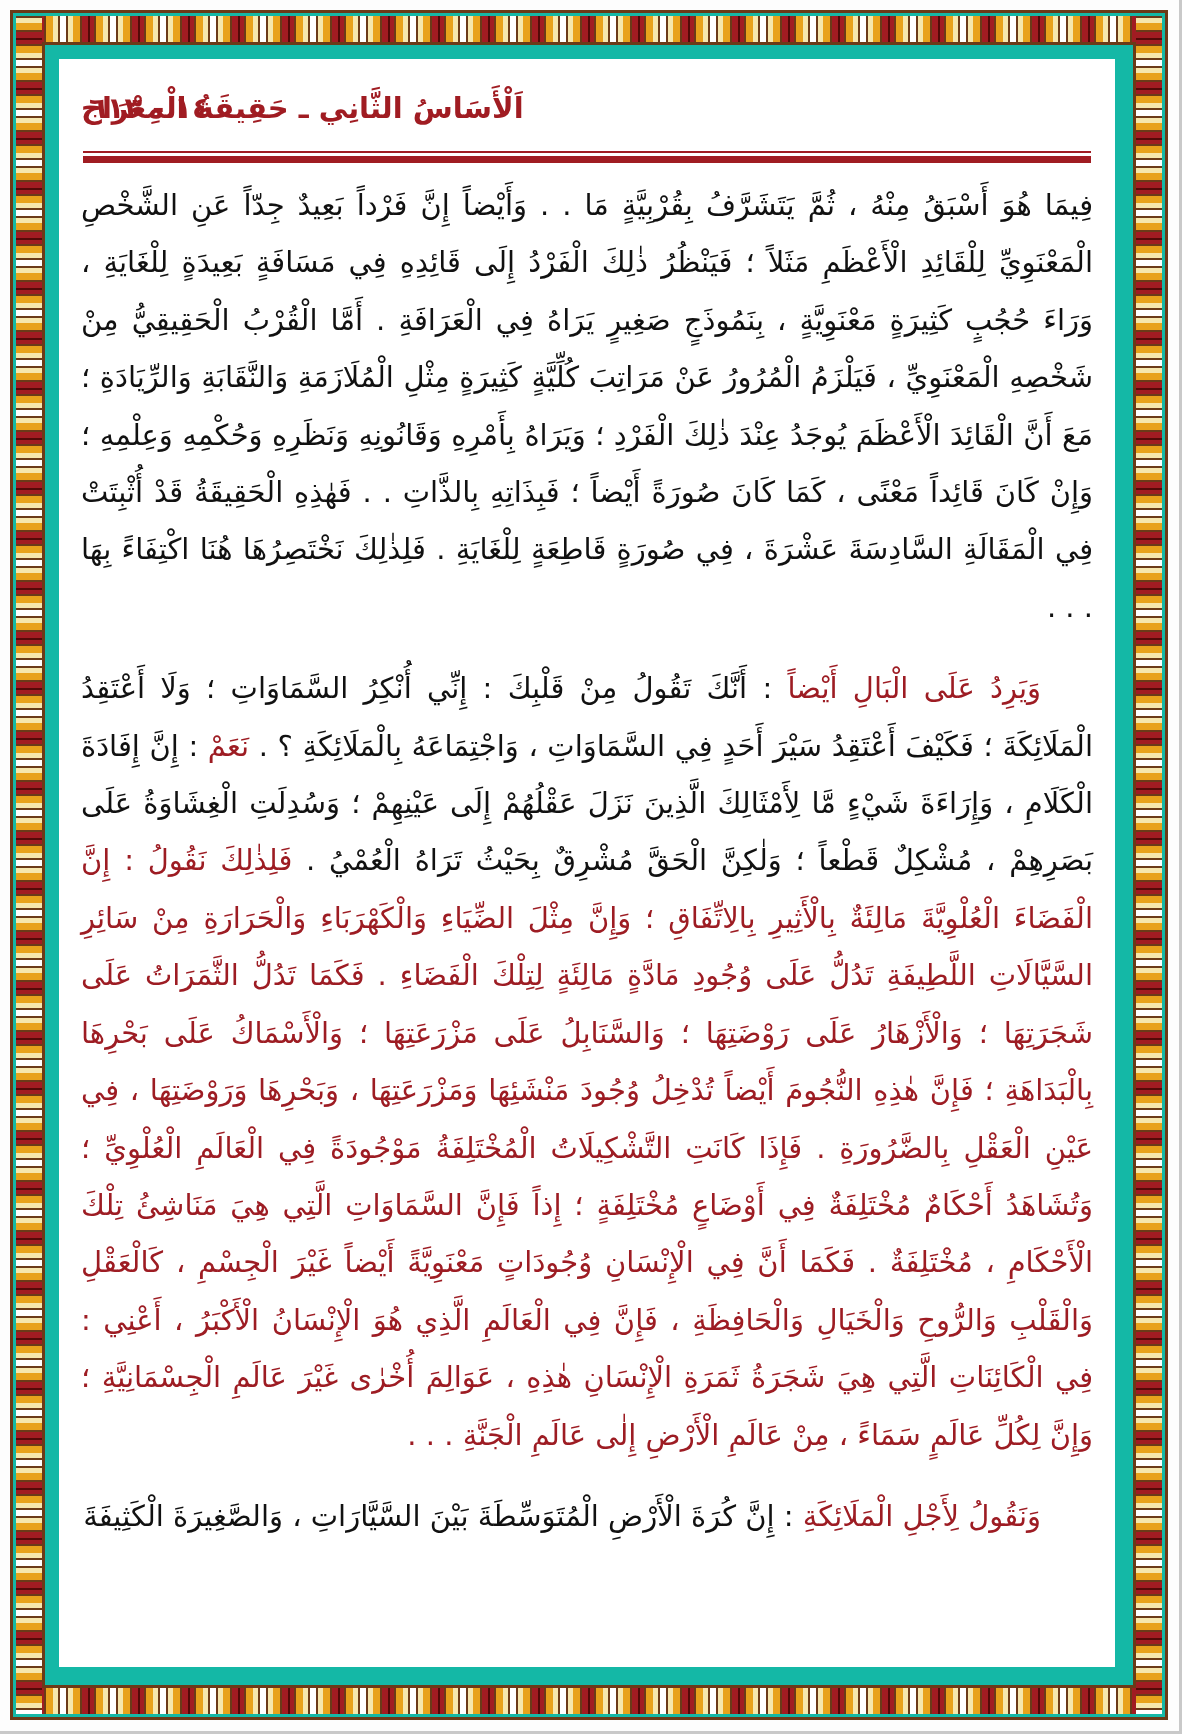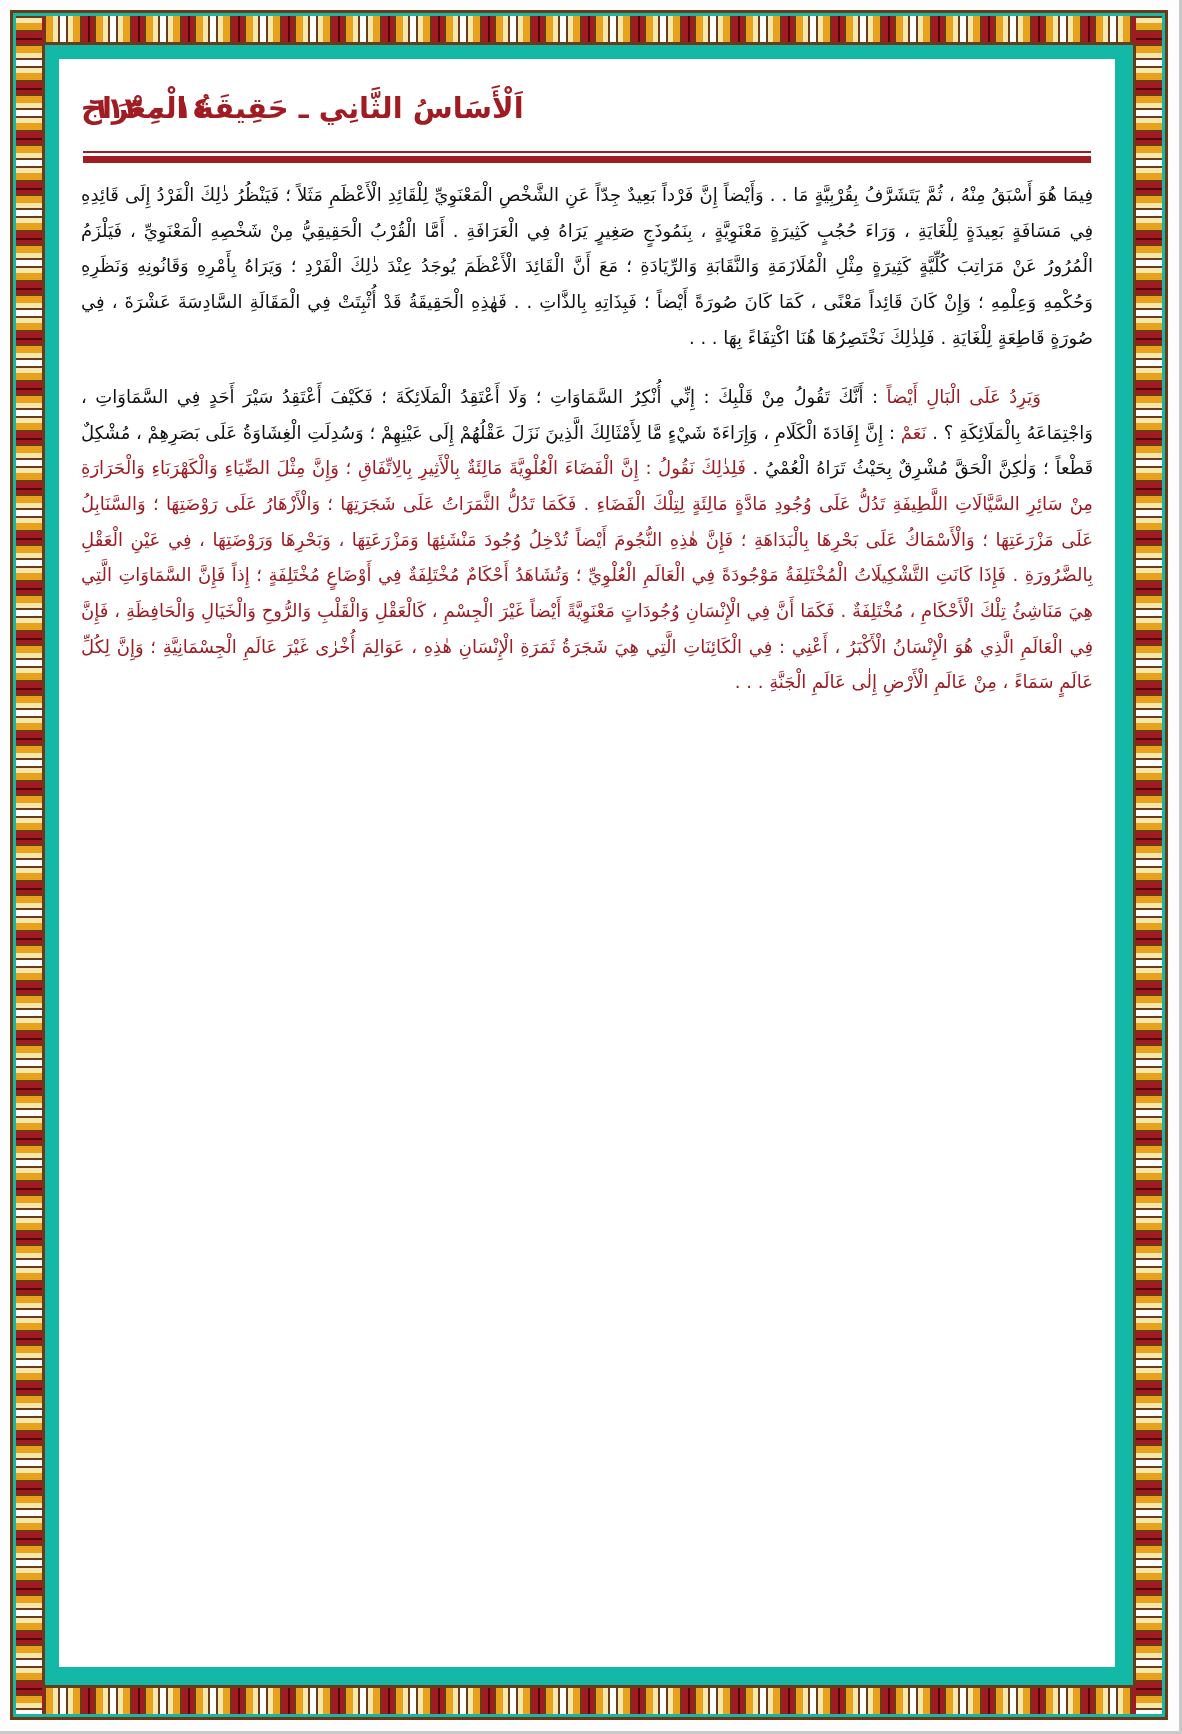--- a/index.html
+++ b/index.html
@@ -161,21 +161,21 @@
   .rule-thick {
     height: 7px;
     background: #a01c22;
   }
 
   
   .body {
     direction: rtl;
     text-align: justify;
     text-align-last: right;
-    font-size: 18px;
+    font-size: 29px;
     line-height: 1.98;
     color: #111111;
     margin-top: 14px;
     font-family: "DejaVu Sans", "Liberation Sans", sans-serif;
   }
   .para {
     margin: 0 0 24px 0;
     text-align: justify;
     text-align-last: right;
   }
@@ -219,18 +219,21 @@
       </div>
 
       <div class="body">
 
         <p class="para">فِيمَا هُوَ أَسْبَقُ مِنْهُ ، ثُمَّ يَتَشَرَّفُ بِقُرْبِيَّةٍ مَا . . وَأَيْضاً إِنَّ فَرْداً بَعِيدٌ جِدّاً عَنِ الشَّخْصِ الْمَعْنَوِيِّ لِلْقَائِدِ الْأَعْظَمِ مَثَلاً ؛ فَيَنْظُرُ ذٰلِكَ الْفَرْدُ إِلَى قَائِدِهِ فِي مَسَافَةٍ بَعِيدَةٍ لِلْغَايَةِ ، وَرَاءَ حُجُبٍ كَثِيرَةٍ مَعْنَوِيَّةٍ ، بِنَمُوذَجٍ صَغِيرٍ يَرَاهُ فِي الْعَرَافَةِ . أَمَّا الْقُرْبُ الْحَقِيقِيُّ مِنْ شَخْصِهِ الْمَعْنَوِيِّ ، فَيَلْزَمُ الْمُرُورُ عَنْ مَرَاتِبَ كُلِّيَّةٍ كَثِيرَةٍ مِثْلِ الْمُلَازَمَةِ وَالنَّقَابَةِ وَالرِّيَادَةِ ؛ مَعَ أَنَّ الْقَائِدَ الْأَعْظَمَ يُوجَدُ عِنْدَ ذٰلِكَ الْفَرْدِ ؛ وَيَرَاهُ بِأَمْرِهِ وَقَانُونِهِ وَنَظَرِهِ وَحُكْمِهِ وَعِلْمِهِ ؛ وَإِنْ كَانَ قَائِداً مَعْنًى ، كَمَا كَانَ صُورَةً أَيْضاً ؛ فَبِذَاتِهِ بِالذَّاتِ . . فَهٰذِهِ الْحَقِيقَةُ قَدْ أُثْبِتَتْ فِي الْمَقَالَةِ السَّادِسَةَ عَشْرَةَ ، فِي صُورَةٍ قَاطِعَةٍ لِلْغَايَةِ . فَلِذٰلِكَ نَخْتَصِرُهَا هُنَا اكْتِفَاءً بِهَا . . .</p>
 
         <p class="para indent">
           <span class="red-bold">وَيَرِدُ عَلَى الْبَالِ أَيْضاً</span><span> : أَنَّكَ تَقُولُ مِنْ قَلْبِكَ : إِنِّي أُنْكِرُ السَّمَاوَاتِ ؛ وَلَا أَعْتَقِدُ الْمَلَائِكَةَ ؛ فَكَيْفَ أَعْتَقِدُ سَيْرَ أَحَدٍ فِي السَّمَاوَاتِ ، وَاجْتِمَاعَهُ بِالْمَلَائِكَةِ ؟ . </span><span class="red-bold">نَعَمْ</span><span> : إِنَّ إِفَادَةَ الْكَلَامِ ، وَإِرَاءَةَ شَيْءٍ مَّا لِأَمْثَالِكَ الَّذِينَ نَزَلَ عَقْلُهُمْ إِلَى عَيْنِهِمْ ؛ وَسُدِلَتِ الْغِشَاوَةُ عَلَى بَصَرِهِمْ ، مُشْكِلٌ قَطْعاً ؛ وَلٰكِنَّ الْحَقَّ مُشْرِقٌ بِحَيْثُ تَرَاهُ الْعُمْيُ . </span><span class="red-bold">فَلِذٰلِكَ نَقُولُ : إِنَّ الْفَضَاءَ الْعُلْوِيَّةَ مَالِئَةٌ بِالْأَثِيرِ بِالِاتِّفَاقِ ؛ وَإِنَّ مِثْلَ الضِّيَاءِ وَالْكَهْرَبَاءِ وَالْحَرَارَةِ مِنْ سَائِرِ السَّيَّالَاتِ اللَّطِيفَةِ تَدُلُّ عَلَى وُجُودِ مَادَّةٍ مَالِئَةٍ لِتِلْكَ الْفَضَاءِ . فَكَمَا تَدُلُّ الثَّمَرَاتُ عَلَى شَجَرَتِهَا ؛ وَالْأَزْهَارُ عَلَى رَوْضَتِهَا ؛ وَالسَّنَابِلُ عَلَى مَزْرَعَتِهَا ؛ وَالْأَسْمَاكُ عَلَى بَحْرِهَا بِالْبَدَاهَةِ ؛ فَإِنَّ هٰذِهِ النُّجُومَ أَيْضاً تُدْخِلُ وُجُودَ مَنْشَئِهَا وَمَزْرَعَتِهَا ، وَبَحْرِهَا وَرَوْضَتِهَا ، فِي عَيْنِ الْعَقْلِ بِالضَّرُورَةِ . فَإِذَا كَانَتِ التَّشْكِيلَاتُ الْمُخْتَلِفَةُ مَوْجُودَةً فِي الْعَالَمِ الْعُلْوِيِّ ؛ وَتُشَاهَدُ أَحْكَامٌ مُخْتَلِفَةٌ فِي أَوْضَاعٍ مُخْتَلِفَةٍ ؛ إِذاً فَإِنَّ السَّمَاوَاتِ الَّتِي هِيَ مَنَاشِئُ تِلْكَ الْأَحْكَامِ ، مُخْتَلِفَةٌ . فَكَمَا أَنَّ فِي الْإِنْسَانِ وُجُودَاتٍ مَعْنَوِيَّةً أَيْضاً غَيْرَ الْجِسْمِ ، كَالْعَقْلِ وَالْقَلْبِ وَالرُّوحِ وَالْخَيَالِ وَالْحَافِظَةِ ، فَإِنَّ فِي الْعَالَمِ الَّذِي هُوَ الْإِنْسَانُ الْأَكْبَرُ ، أَعْنِي : فِي الْكَائِنَاتِ الَّتِي هِيَ شَجَرَةُ ثَمَرَةِ الْإِنْسَانِ هٰذِهِ ، عَوَالِمَ أُخْرٰى غَيْرَ عَالَمِ الْجِسْمَانِيَّةِ ؛ وَإِنَّ لِكُلِّ عَالَمٍ سَمَاءً ، مِنْ عَالَمِ الْأَرْضِ إِلٰى عَالَمِ الْجَنَّةِ . . .</span>
         </p>
 
+        <p class="para indent last">
+          <span class="red-bold">وَنَقُولُ لِأَجْلِ الْمَلَائِكَةِ</span><span> : إِنَّ كُرَةَ الْأَرْضِ الْمُتَوَسِّطَةَ بَيْنَ السَّيَّارَاتِ ، وَالصَّغِيرَةَ الْكَثِيفَةَ</span>
+        </p>
 
       </div>
 
     </div>
   </div>
 </div>
 
 </body></html>

